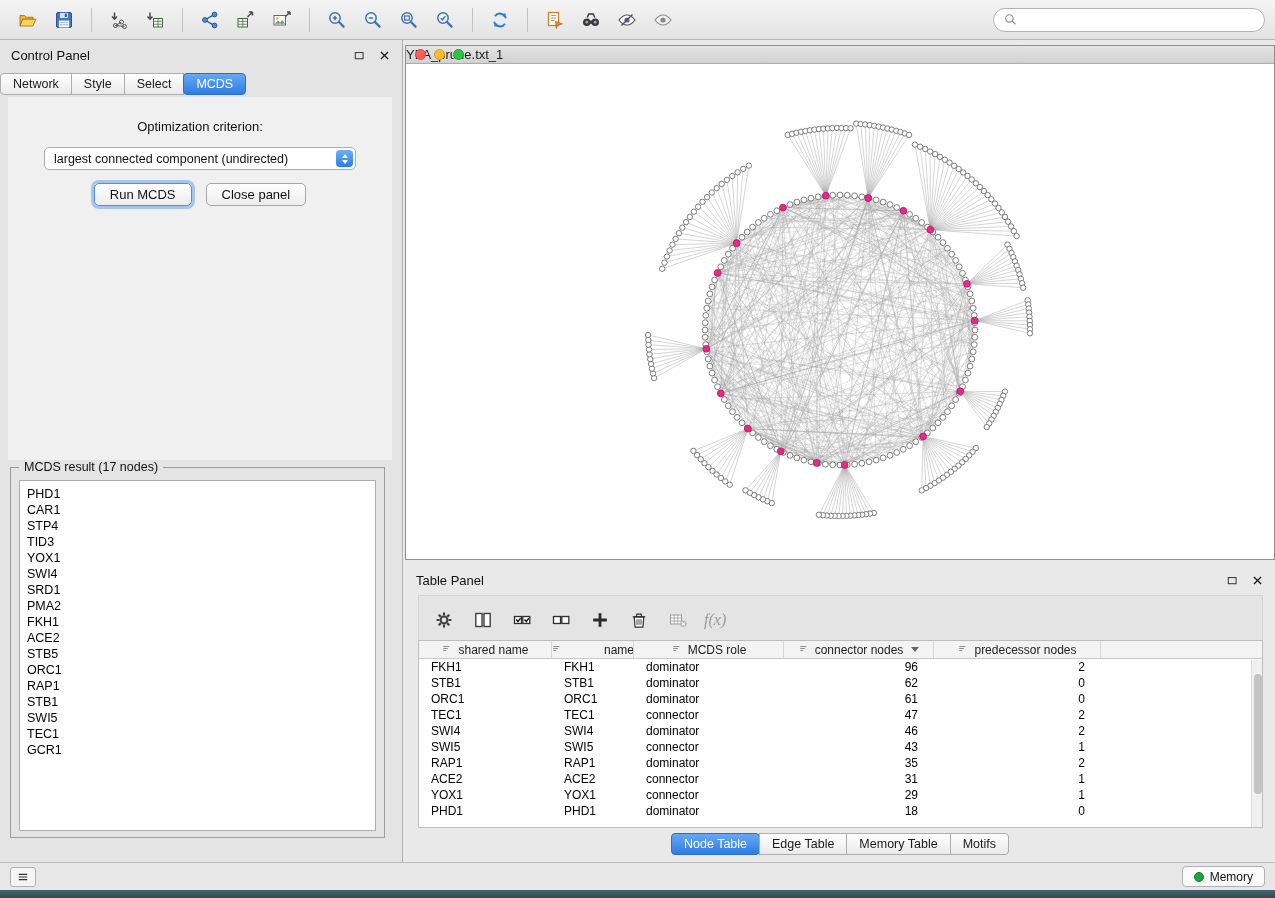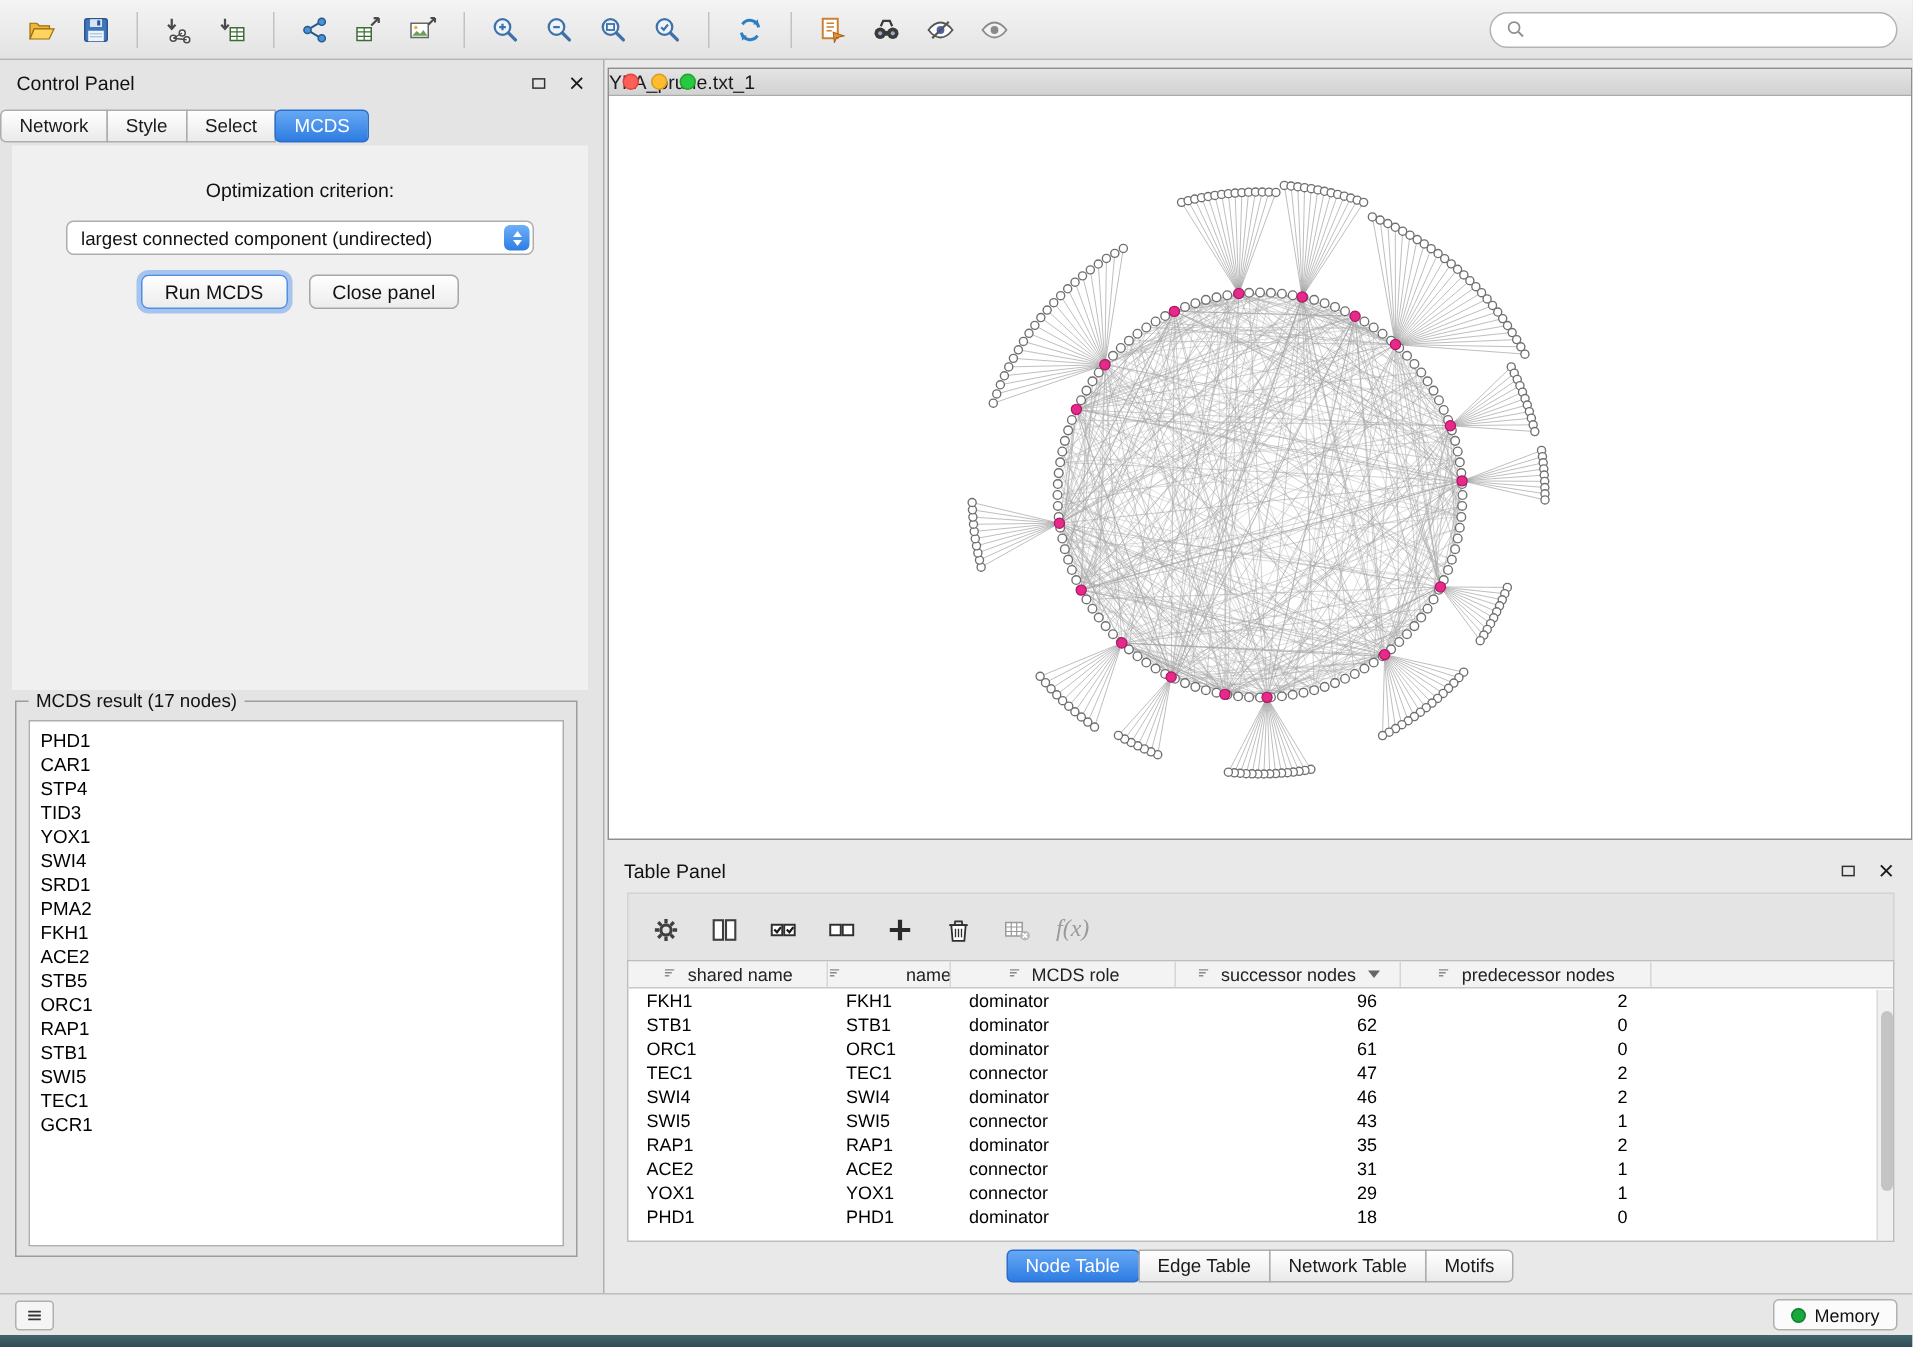--- a/index.html
+++ b/index.html
@@ -1376,21 +1376,21 @@
               </svg>
             </span>
             <span>MCDS role</span>
           </div>
           <div class="th" style="width: 150px;">
             <span class="icon12">
               <svg width="13" height="13" viewBox="0 0 20 20" aria-hidden="true">
                 <path d="M3.5 5.5H13M3.5 8.5h7M3.5 11.5h4.5" stroke="#8a8a8a" stroke-width="1.5"></path>
               </svg>
             </span>
-            <span>successor nodes</span>
+            <span>connector nodes</span>
             <span class="chev"></span>
           </div>
           <div class="th" style="width: 167px;">
             <span class="icon12">
               <svg width="13" height="13" viewBox="0 0 20 20" aria-hidden="true">
                 <path d="M3.5 5.5H13M3.5 8.5h7M3.5 11.5h4.5" stroke="#8a8a8a" stroke-width="1.5"></path>
               </svg>
             </span>
             <span>predecessor nodes</span>
           </div>
@@ -1468,21 +1468,21 @@
             <div class="td num" style="width: 167px;">0</div>
           </div>
         </div>
       <div class="vscroll">
           <div class="vthumb"></div>
         </div>
     </div>
     <div class="tp-tabs">
         <div class="tp-tab active">Node Table</div>
         <div class="tp-tab">Edge Table</div>
-        <div class="tp-tab">Network Table</div>
+        <div class="tp-tab">Memory Table</div>
         <div class="tp-tab">Motifs</div>
       </div>
   </div>
 
   <div class="status-bar">
     <div class="menu-btn">
       <span class="icon14">
           <svg width="14" height="14" viewBox="0 0 20 20" aria-hidden="true">
             <path d="M4 6.3h12M4 10h12M4 13.7h12" stroke="#333" stroke-width="1.7"></path>
           </svg>

